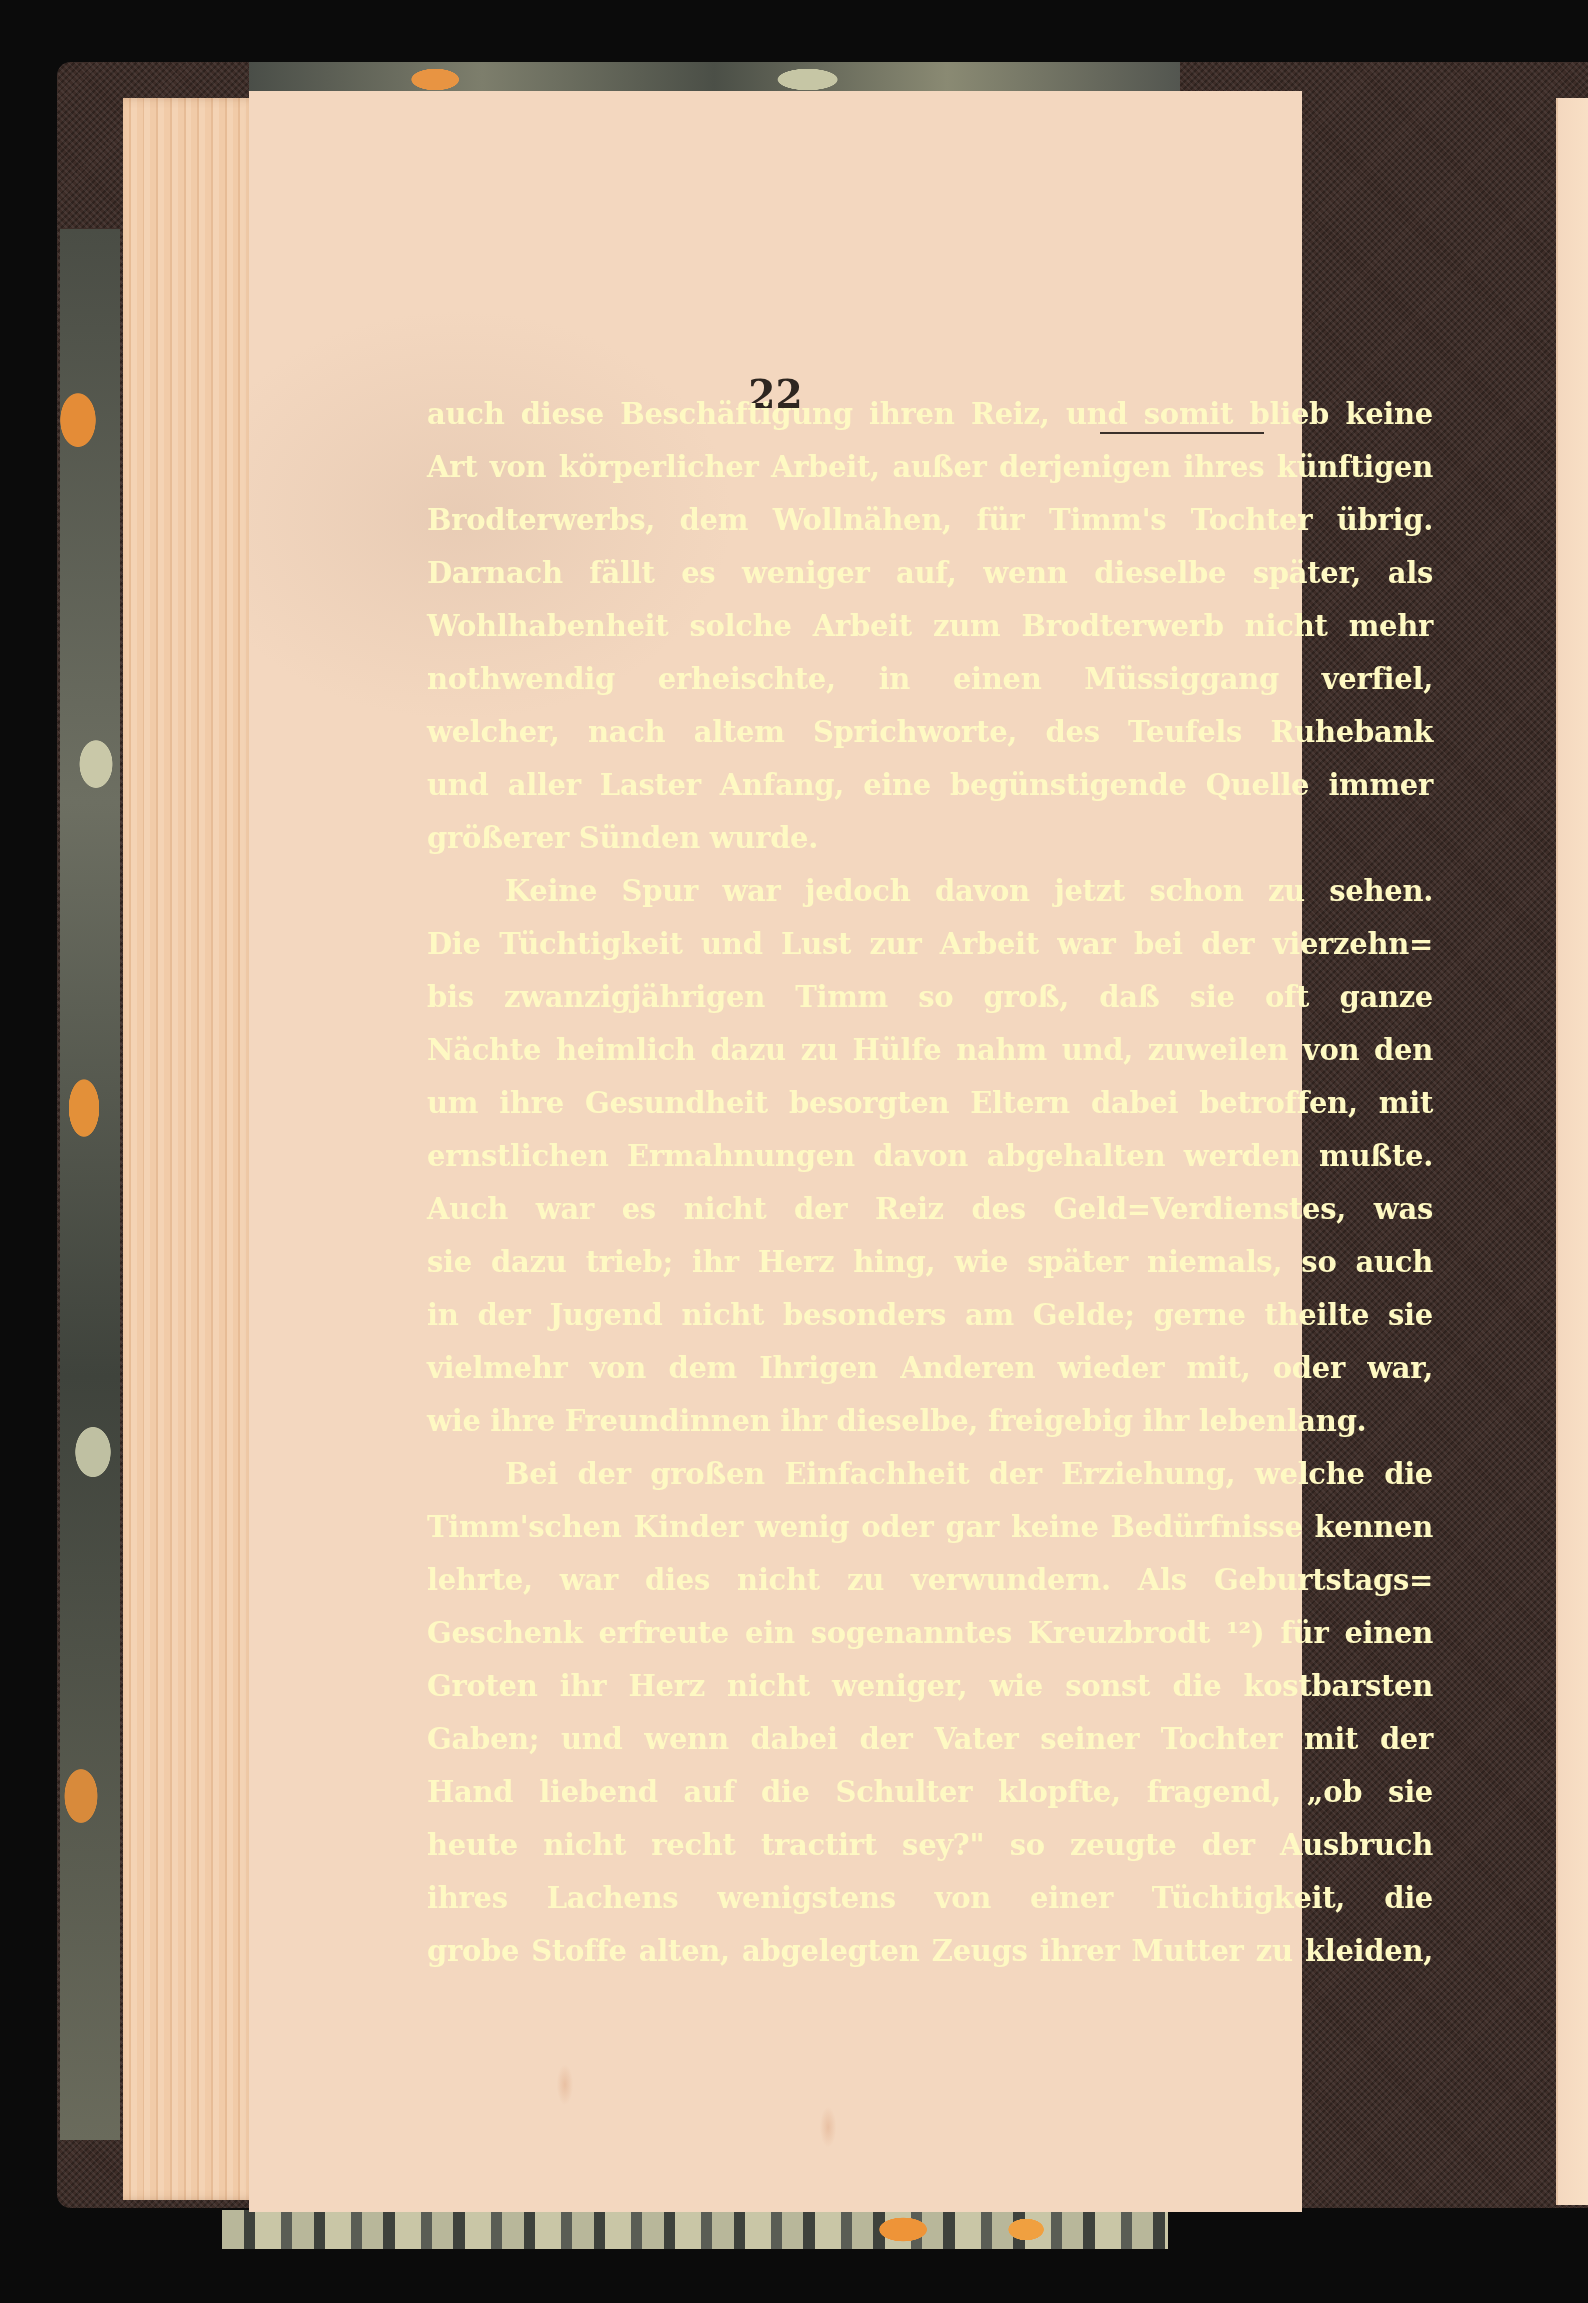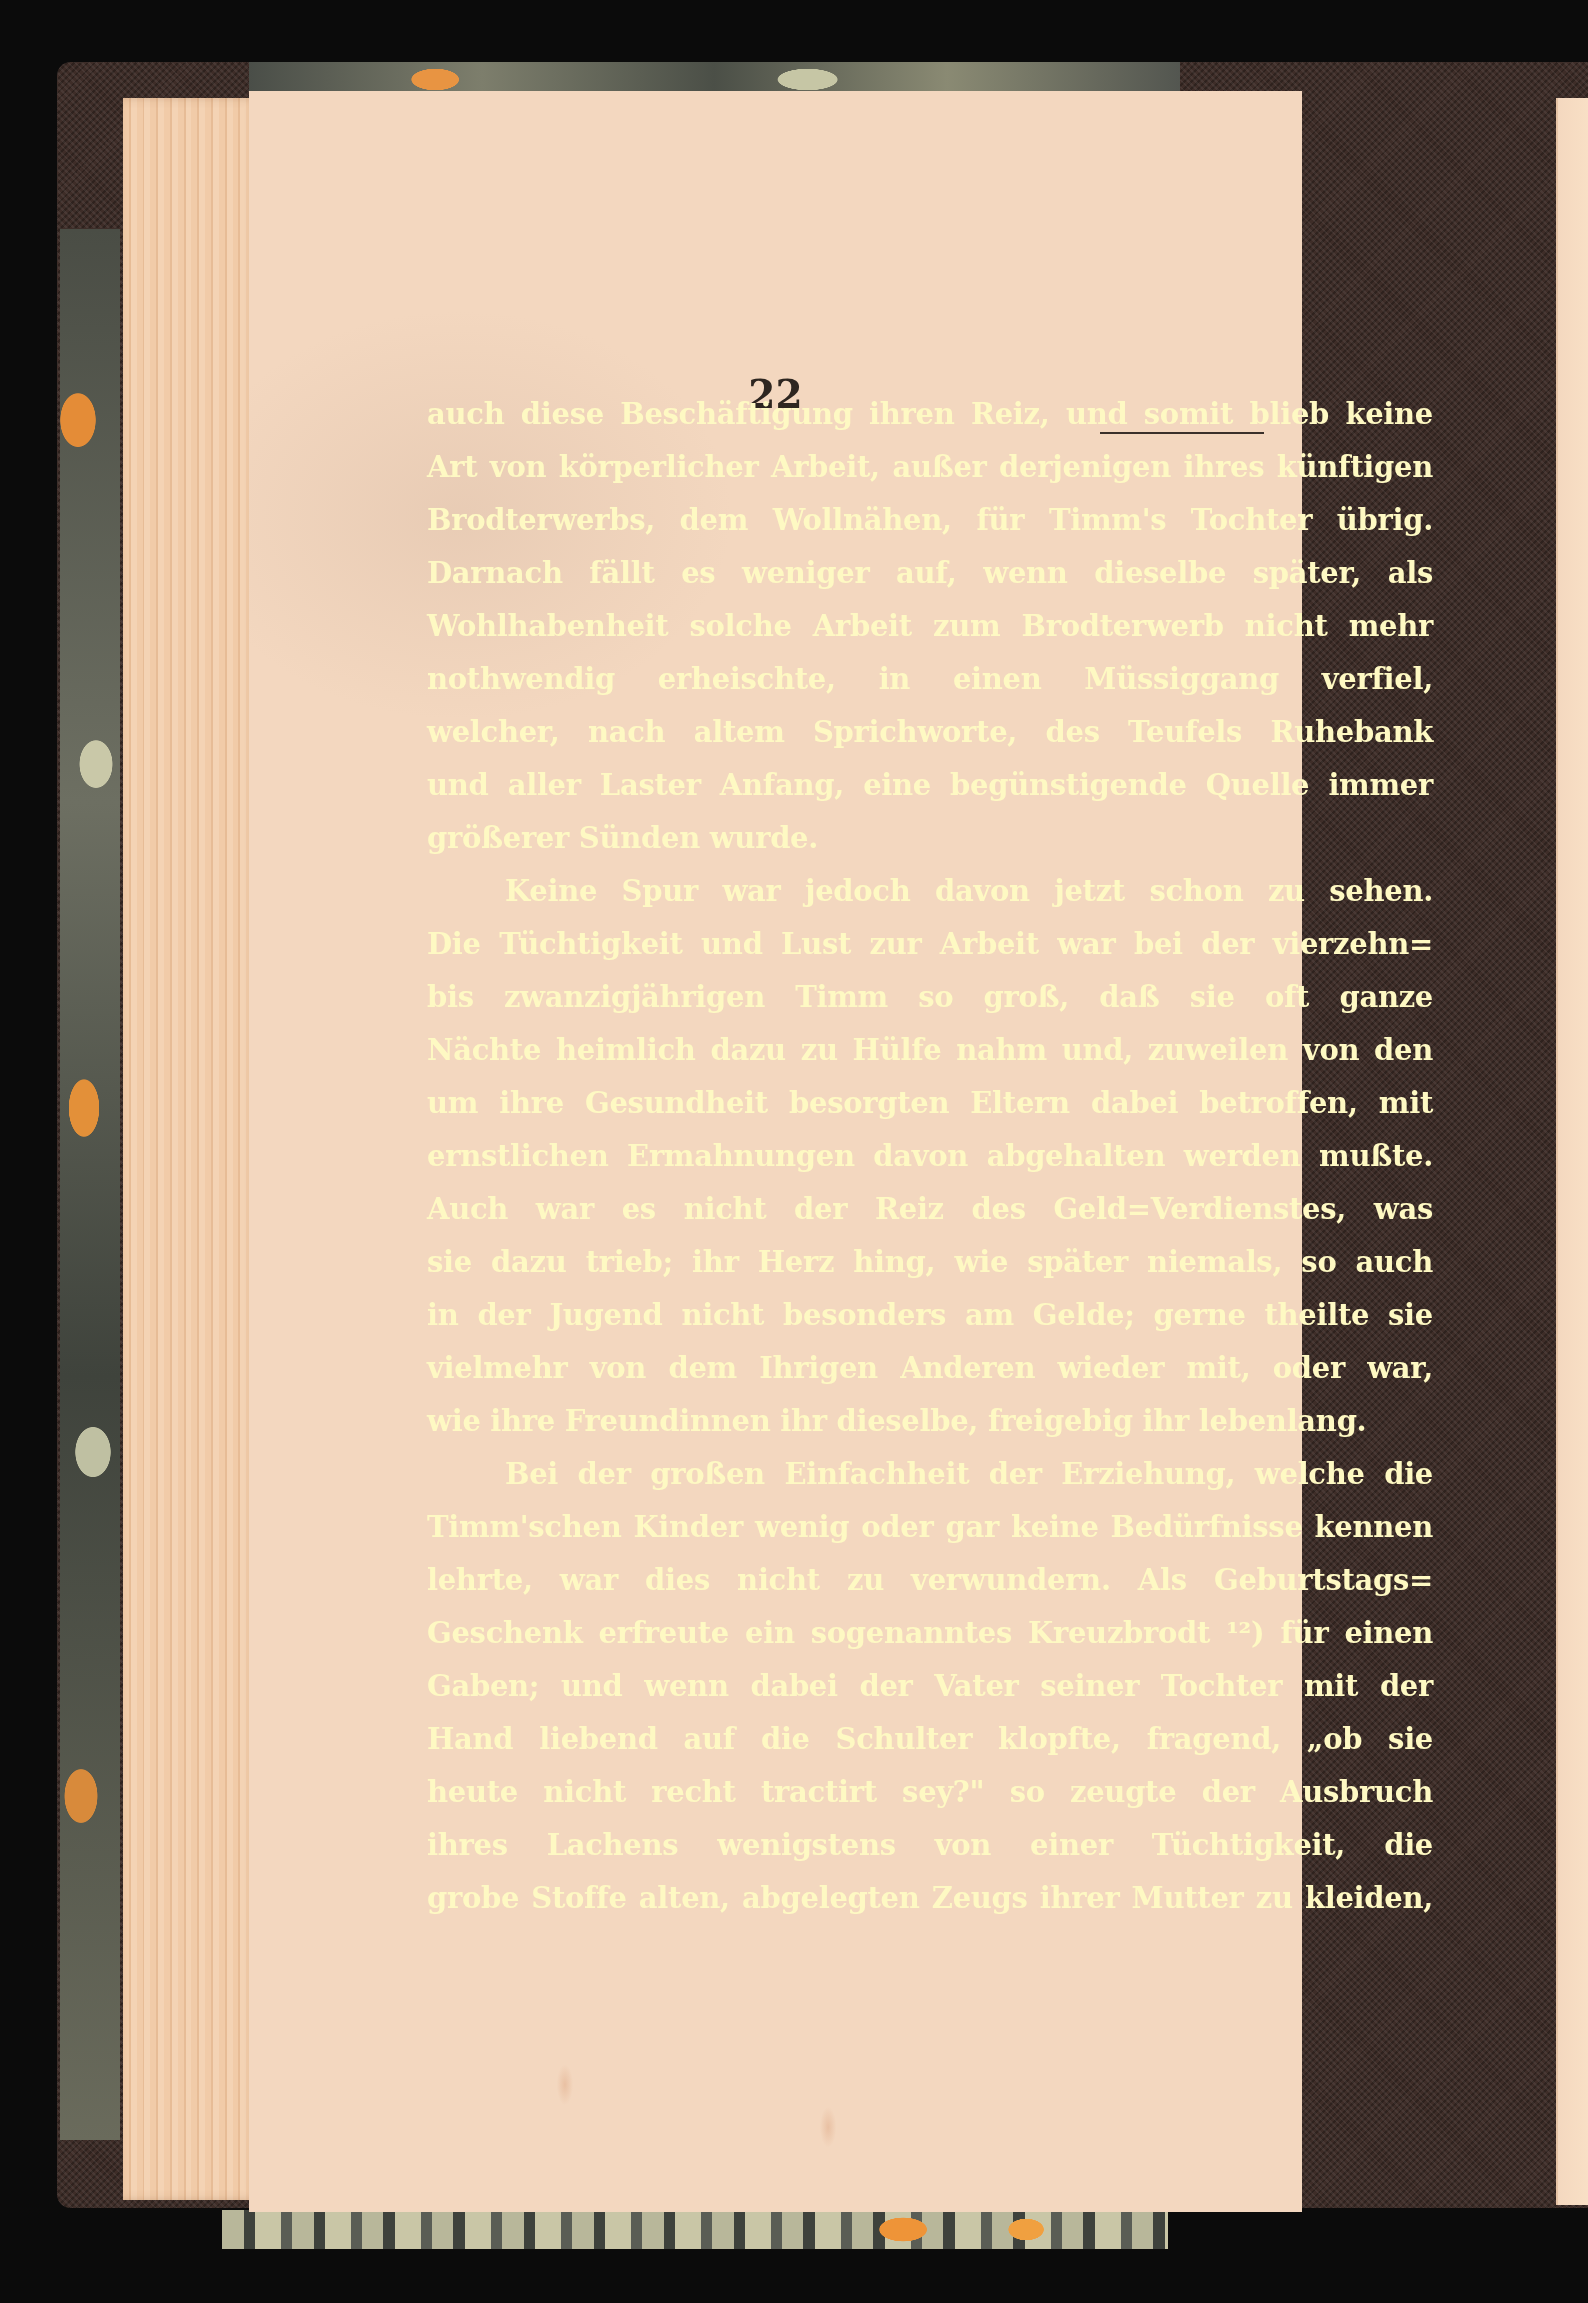--- a/index.html
+++ b/index.html
@@ -113,19 +113,20 @@
     <div class="line">ernstlichen Ermahnungen davon abgehalten werden mußte.</div>
     <div class="line">Auch war es nicht der Reiz des Geld=Verdienstes, was</div>
     <div class="line">sie dazu trieb; ihr Herz hing, wie später niemals, so auch</div>
     <div class="line">in der Jugend nicht besonders am Gelde; gerne theilte sie</div>
     <div class="line">vielmehr von dem Ihrigen Anderen wieder mit, oder war,</div>
     <div class="line last">wie ihre Freundinnen ihr dieselbe, freigebig ihr lebenlang.</div>
     <div class="line indent">Bei der großen Einfachheit der Erziehung, welche die</div>
     <div class="line">Timm'schen Kinder wenig oder gar keine Bedürfnisse kennen</div>
     <div class="line">lehrte, war dies nicht zu verwundern. Als Geburtstags=</div>
     <div class="line">Geschenk erfreute ein sogenanntes Kreuzbrodt ¹²) für einen</div>
+    <div class="line">Groten ihr Herz nicht weniger, wie sonst die kostbarsten</div>
     <div class="line">Gaben; und wenn dabei der Vater seiner Tochter mit der</div>
     <div class="line">Hand liebend auf die Schulter klopfte, fragend, „ob sie</div>
     <div class="line">heute nicht recht tractirt sey?" so zeugte der Ausbruch</div>
     <div class="line">ihres Lachens wenigstens von einer Tüchtigkeit, die</div>
     <div class="line">grobe Stoffe alten, abgelegten Zeugs ihrer Mutter zu kleiden,</div>
   </div>
 
 
 </body></html>

